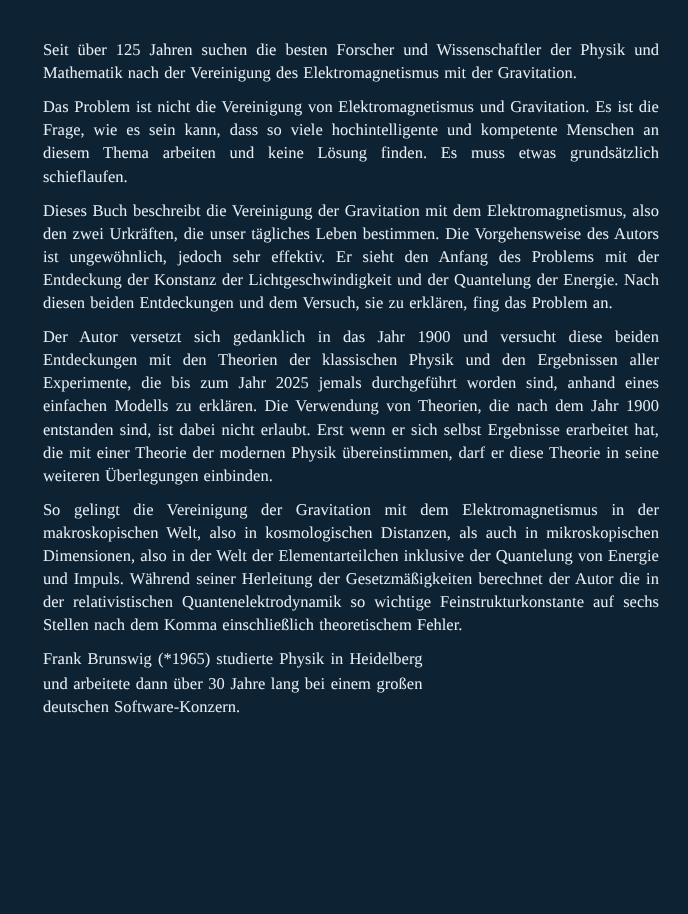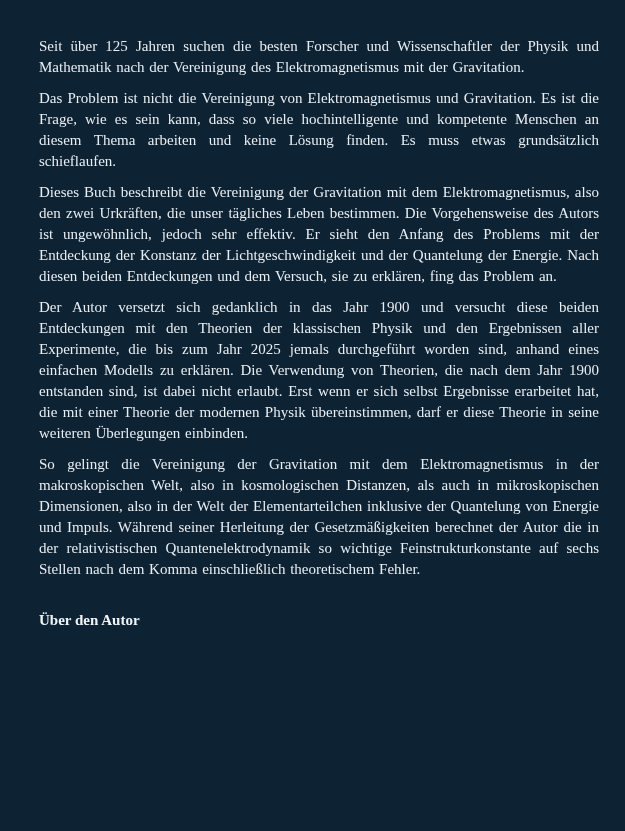--- a/index.html
+++ b/index.html
@@ -47,14 +47,14 @@
 </head>
 <body>
 
 <div class="page">
   <p class="para">Seit über 125 Jahren suchen die besten Forscher und Wissenschaftler der Physik und Mathematik nach der Vereinigung des Elektromagnetismus mit der Gravitation.</p>
   <p class="para">Das Problem ist nicht die Vereinigung von Elektromagnetismus und Gravitation. Es ist die Frage, wie es sein kann, dass so viele hochintelligente und kompetente Menschen an diesem Thema arbeiten und keine Lösung finden. Es muss etwas grundsätzlich schieflaufen.</p>
   <p class="para">Dieses Buch beschreibt die Vereinigung der Gravitation mit dem Elektro­magnetismus, also den zwei Urkräften, die unser tägliches Leben bestimmen. Die Vorgehensweise des Autors ist ungewöhnlich, jedoch sehr effektiv. Er sieht den Anfang des Problems mit der Entdeckung der Konstanz der Lichtgeschwindigkeit und der Quantelung der Energie. Nach diesen beiden Entdeckungen und dem Versuch, sie zu erklären, fing das Problem an.</p>
   <p class="para">Der Autor versetzt sich gedanklich in das Jahr 1900 und versucht diese beiden Entdeckungen mit den Theorien der klassischen Physik und den Ergebnissen aller Experimente, die bis zum Jahr 2025 jemals durchgeführt worden sind, anhand eines einfachen Modells zu erklären. Die Verwendung von Theorien, die nach dem Jahr 1900 entstanden sind, ist dabei nicht erlaubt. Erst wenn er sich selbst Ergebnisse erarbeitet hat, die mit einer Theorie der modernen Physik übereinstimmen, darf er diese Theorie in seine weiteren Überlegungen einbinden.</p>
   <p class="para">So gelingt die Vereinigung der Gravitation mit dem Elektromagnetismus in der makroskopischen Welt, also in kosmologischen Distanzen, als auch in mikroskopischen Dimensionen, also in der Welt der Elementarteilchen inklusive der Quantelung von Energie und Impuls. Während seiner Herleitung der Gesetzmäßigkeiten berechnet der Autor die in der relativistischen Quantenelektrodynamik so wichtige Feinstrukturkonstante auf sechs Stellen nach dem Komma einschließlich theoretischem Fehler.</p>
 
-  <h3 class="author-heading">Über den Autor</h3>
+  <p class="author-bio">Frank Brunswig (*1965) studierte Physik in Heidelberg und arbeitete dann über 30 Jahre lang bei einem großen deutschen Software-Konzern.</p>
 </div>
 
 </body></html>

